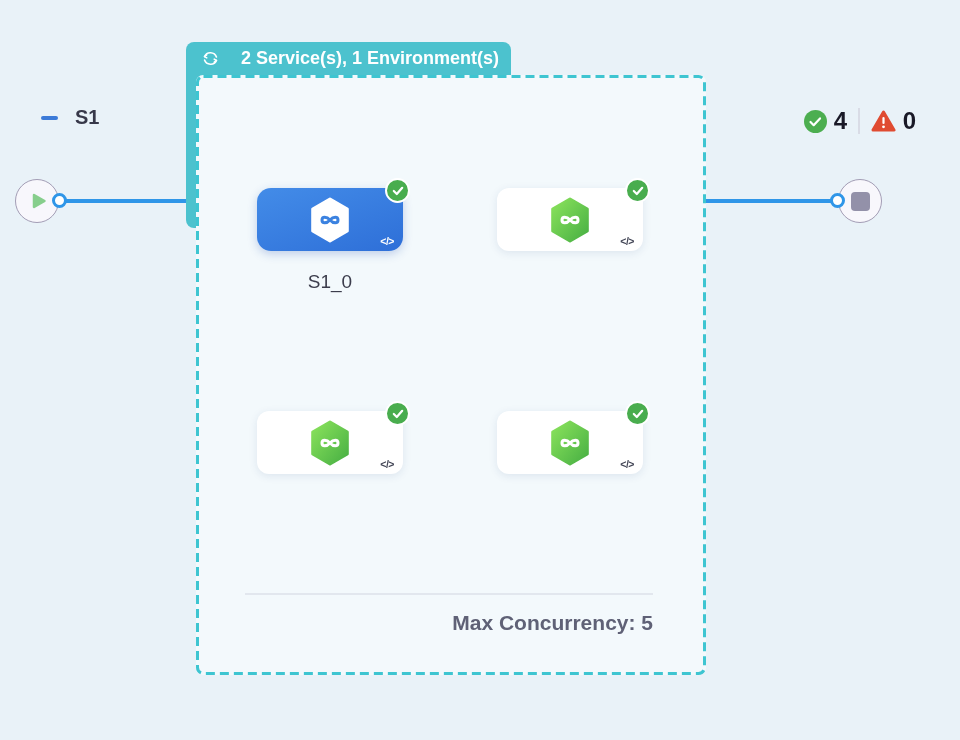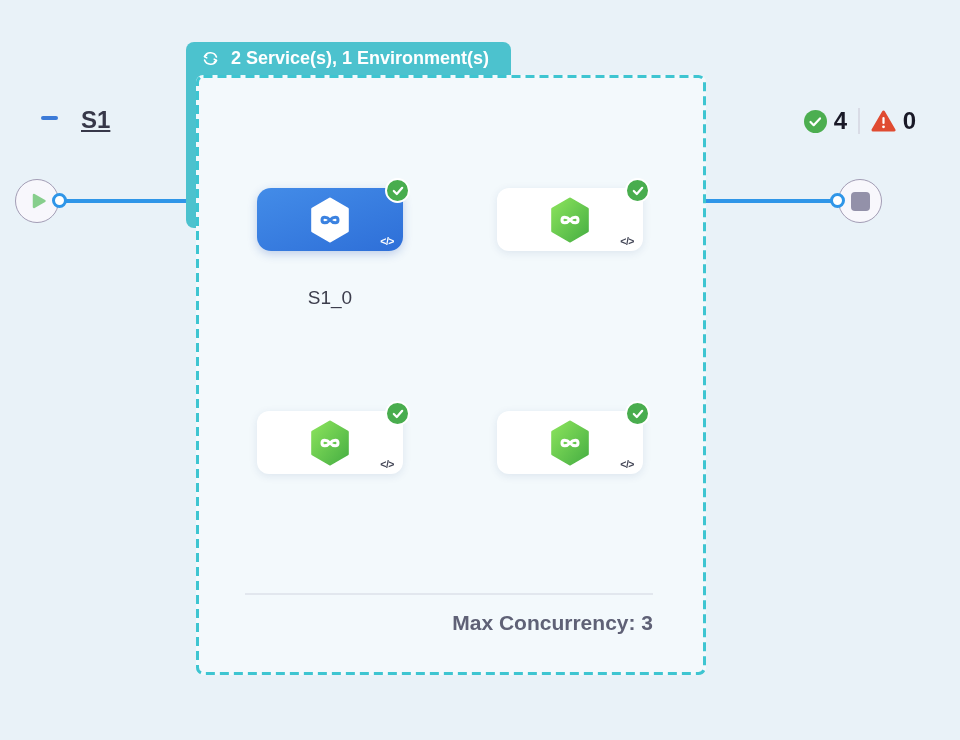--- a/index.html
+++ b/index.html
@@ -20,31 +20,31 @@
   .stop-square{width:19px;height:19px;border-radius:4px;background:#9391A9;}
   .dot{position:absolute;width:9px;height:9px;border-radius:50%;background:#fff;
        border:3px solid #2F96E8;z-index:5;}
   .dot-left{left:52px;top:193px;}
   .dot-right{left:830px;top:193px;}
 
   
   .badge-shape{position:absolute;left:186px;top:42px;width:325px;height:186px;
                background:#4CC2CE;border-radius:8px;z-index:2;}
   .badge-label{position:absolute;left:186px;top:42px;width:325px;height:33px;z-index:4;
-               display:flex;align-items:center;gap:9px;padding-left:13px;box-sizing:border-box;
+               display:flex;align-items:center;gap:19px;padding-left:13px;box-sizing:border-box;
                color:#fff;font-size:18px;font-weight:600;cursor:pointer;}
 
   
   .group-box{position:absolute;left:196px;top:75px;width:510px;height:600px;
              background:#F3F9FC;border-radius:7px;z-index:3;}
   .dash-border{position:absolute;left:0;top:0;pointer-events:none;}
 
   .minus-bar{position:absolute;left:41px;top:116px;width:17px;height:4px;border-radius:2px;
              background:#3C7BD8;cursor:pointer;z-index:4;}
-  .group-title{position:absolute;left:81px;top:106px;font-size:24px;font-weight:600;color:#373849;z-index:4;text-decoration:underline;}
+  .group-title{position:absolute;left:75px;top:106px;font-size:20px;font-weight:600;color:#373849;z-index:4;}
   .counts{position:absolute;top:108px;right:44px;display:flex;align-items:center;gap:7px;z-index:4;}
   .count-num{font-size:24px;font-weight:600;color:#191927;line-height:1;}
   .count-divider{width:1.5px;height:26px;background:#D9DCE6;margin:0 4px;}
 
   
   .cell{position:absolute;width:146px;text-align:center;z-index:4;}
   .cell-0{left:257px;top:188px;}
   .cell-1{left:497px;top:188px;}
   .cell-2{left:257px;top:411px;}
   .cell-3{left:497px;top:411px;}
@@ -52,21 +52,21 @@
         box-shadow:0 2px 8px rgba(30,60,120,0.10);cursor:pointer;}
   .card.selected{background:linear-gradient(160deg,#438CE8,#2E6FD8);border-radius:14px;
         box-shadow:0 3px 10px rgba(30,80,180,0.25);}
   .hex-icon{position:absolute;left:50%;top:50%;transform:translate(-50%,-50%);}
   .code-glyph{position:absolute;right:9px;bottom:4px;font-size:10.5px;font-weight:700;
               color:#434656;letter-spacing:-0.5px;}
   .card.selected .code-glyph{color:#fff;}
   .check-badge{position:absolute;top:-10px;right:-7px;width:21px;height:21px;border-radius:50%;
                background:#49AD4E;border:2px solid #fff;display:flex;align-items:center;
                justify-content:center;box-sizing:content-box;}
-  .service-label{margin-top:36px;font-size:19px;color:#3C3D4C;line-height:22px;}
+  .service-label{margin-top:20px;font-size:19px;color:#3C3D4C;line-height:22px;}
 
   
   .footer-divider{position:absolute;left:245px;top:593px;width:408px;height:1.5px;
                   background:#E2E7EE;z-index:4;}
   .max-conc{position:absolute;top:611px;right:307px;font-size:21px;font-weight:700;
             color:#5F6176;z-index:4;white-space:nowrap;}
 </style>
 </head>
 <body>
 
@@ -195,15 +195,15 @@
       <span class="code-glyph">&lt;/&gt;</span>
       <div class="check-badge">
         <svg width="12" height="10" viewBox="0 0 12 10">
             <path d="M1.8 5 l3 3 L10.2 1.8" stroke="#fff" stroke-width="2.2" fill="none" stroke-linecap="round" stroke-linejoin="round"></path>
           </svg>
       </div>
     </div>
   </div>
 
   <div class="footer-divider"></div>
-  <div class="max-conc">Max Concurrency: 3</div>
+  <div class="max-conc">Max Concurrency: 5</div>
 
 </div>
 
 </body></html>

